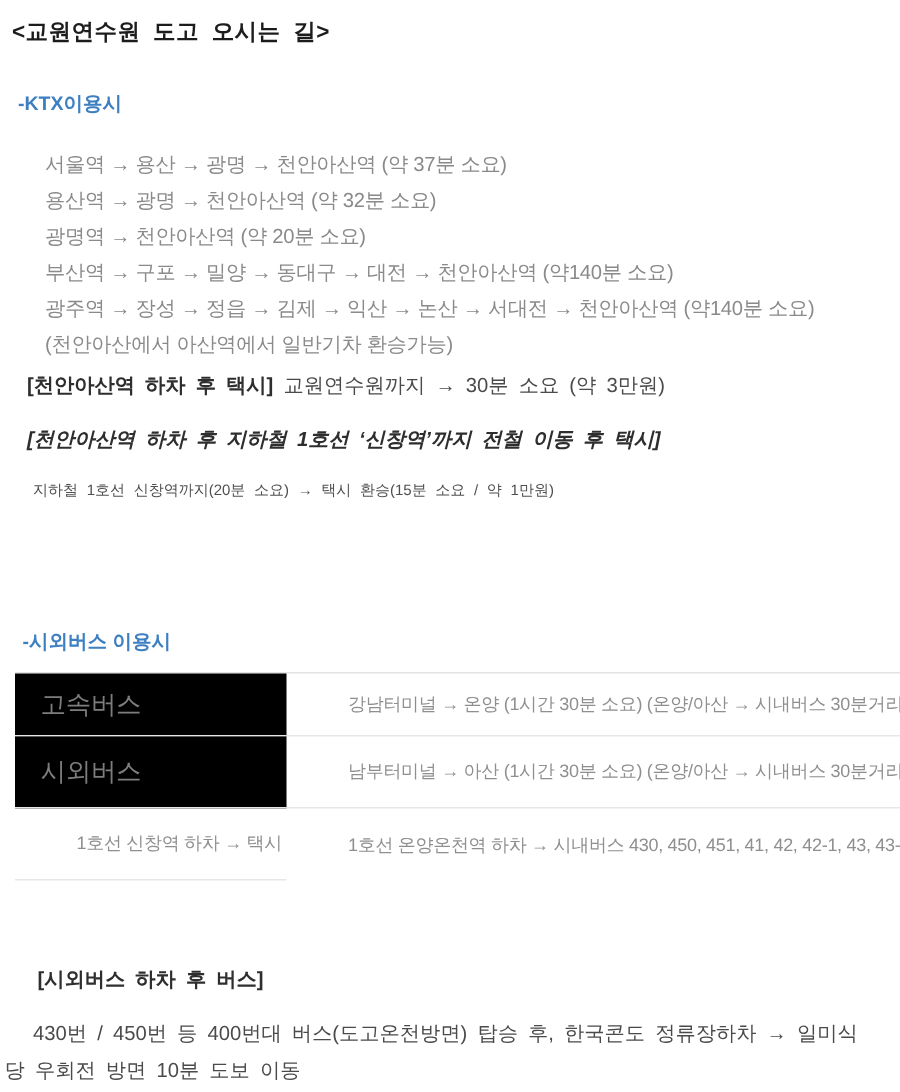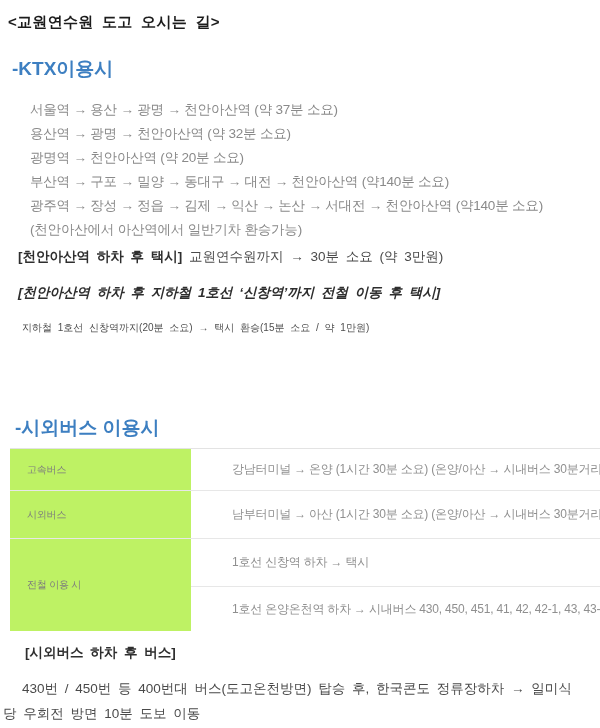--- a/index.html
+++ b/index.html
@@ -18,21 +18,21 @@
     margin: 12px 0 0 8px;
     font-size: 15px;
     font-weight: bold;
     color: #1c1c1c;
     letter-spacing: 0.3px;
     word-spacing: 4px;
     line-height: 19px;
   }
   .section-heading {
     margin-left: 12px;
-    font-size: 19px;
+    font-size: 13px;
     font-weight: bold;
     color: #3d7fc1;
     line-height: 15px;
   }
   .heading-ktx { margin-top: 30px; }
   .heading-bus { margin-top: 83px; margin-left: 15px; }
 
   .route-list {
     margin: 22px 0 0 30px;
     font-size: 13.5px;
@@ -67,25 +67,25 @@
 
   .bus-table {
     margin: 13px 0 0 10px;
     width: 590px;
     display: grid;
     grid-template-columns: 181px 1fr;
     grid-template-rows: 42px 48px 48px 44px;
     border-top: 1px solid #e3e3e3;
   }
   .label-cell {
-    background: #bef264;
+    background: #000000;
     display: flex;
     align-items: center;
     padding-left: 17px;
-    font-size: 10px;
+    font-size: 17px;
     color: #7d7d7d;
     letter-spacing: -0.2px;
   }
   .label-span2 { grid-row: span 2; }
   .value-cell {
     display: flex;
     align-items: center;
     padding-left: 41px;
     font-size: 12px;
     color: #8f8f8f;
@@ -139,20 +139,19 @@
 
 <div class="section-heading heading-bus">-시외버스 이용시</div>
 
 <div class="bus-table">
   <div class="label-cell bb">고속버스</div>
   <div class="value-cell bb">강남터미널 → 온양 (1시간 30분 소요) (온양/아산 → 시내버스 30분거리)</div>
 
   <div class="label-cell bb">시외버스</div>
   <div class="value-cell bb">남부터미널 → 아산 (1시간 30분 소요) (온양/아산 → 시내버스 30분거리)</div>
 
-  <div class="label-cell label-span2">전철 이용 시</div>
   <div class="value-cell bb">1호선 신창역 하차 → 택시</div>
   <div class="value-cell">1호선 온양온천역 하차 → 시내버스 430, 450, 451, 41, 42, 42-1, 43, 43-1(30분소요)</div>
 </div>
 
 <div class="after-bus-label">[시외버스 하차 후 버스]</div>
 
 <div class="after-bus-detail">430번 / 450번 등 400번대 버스(도고온천방면) 탑승 후, 한국콘도 정류장하차 → 일미식당 우회전 방면 10분 도보 이동</div>
 
 </body></html>

